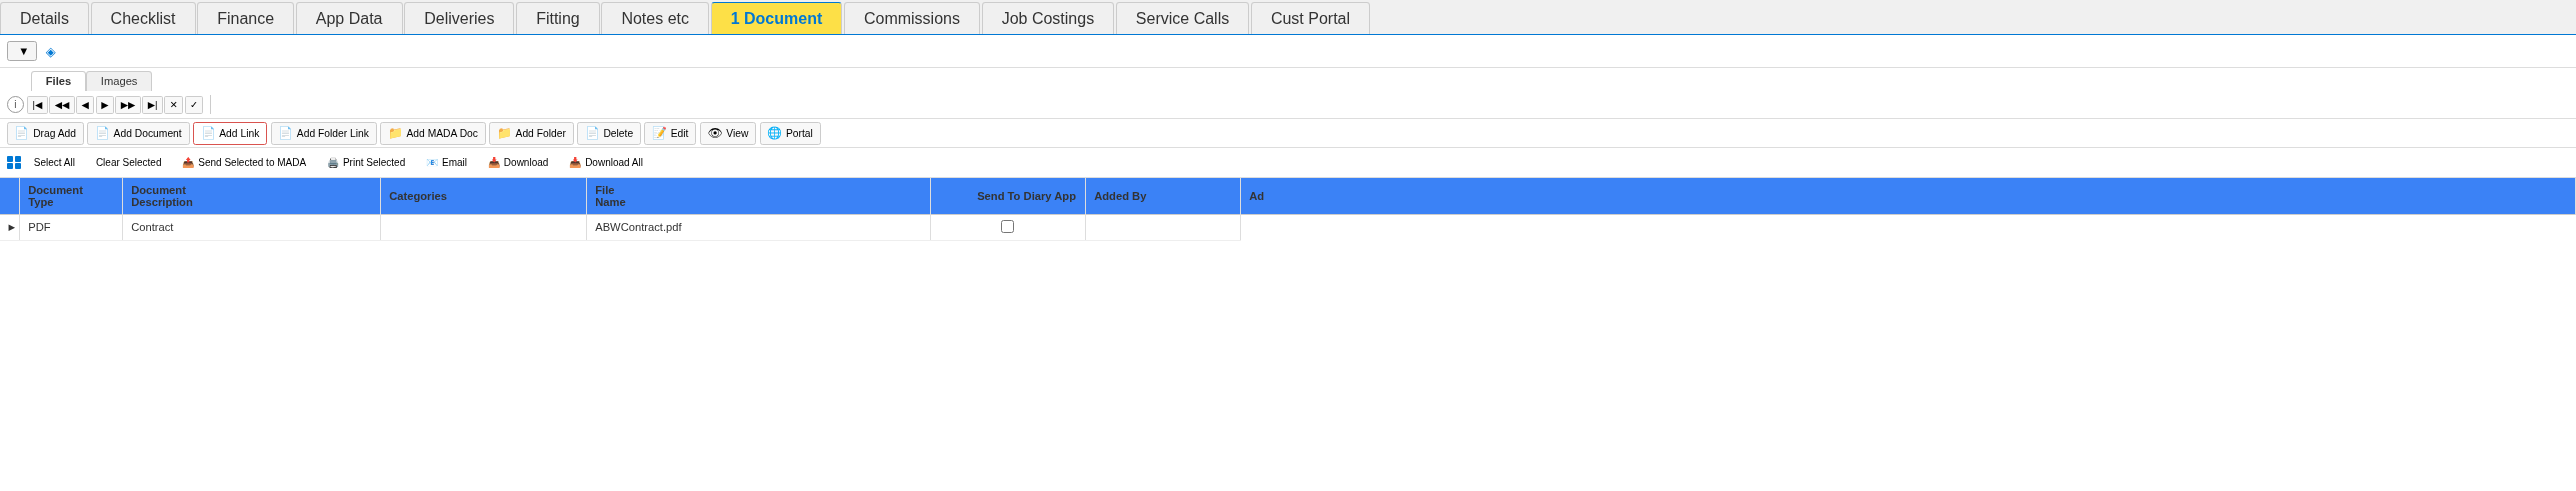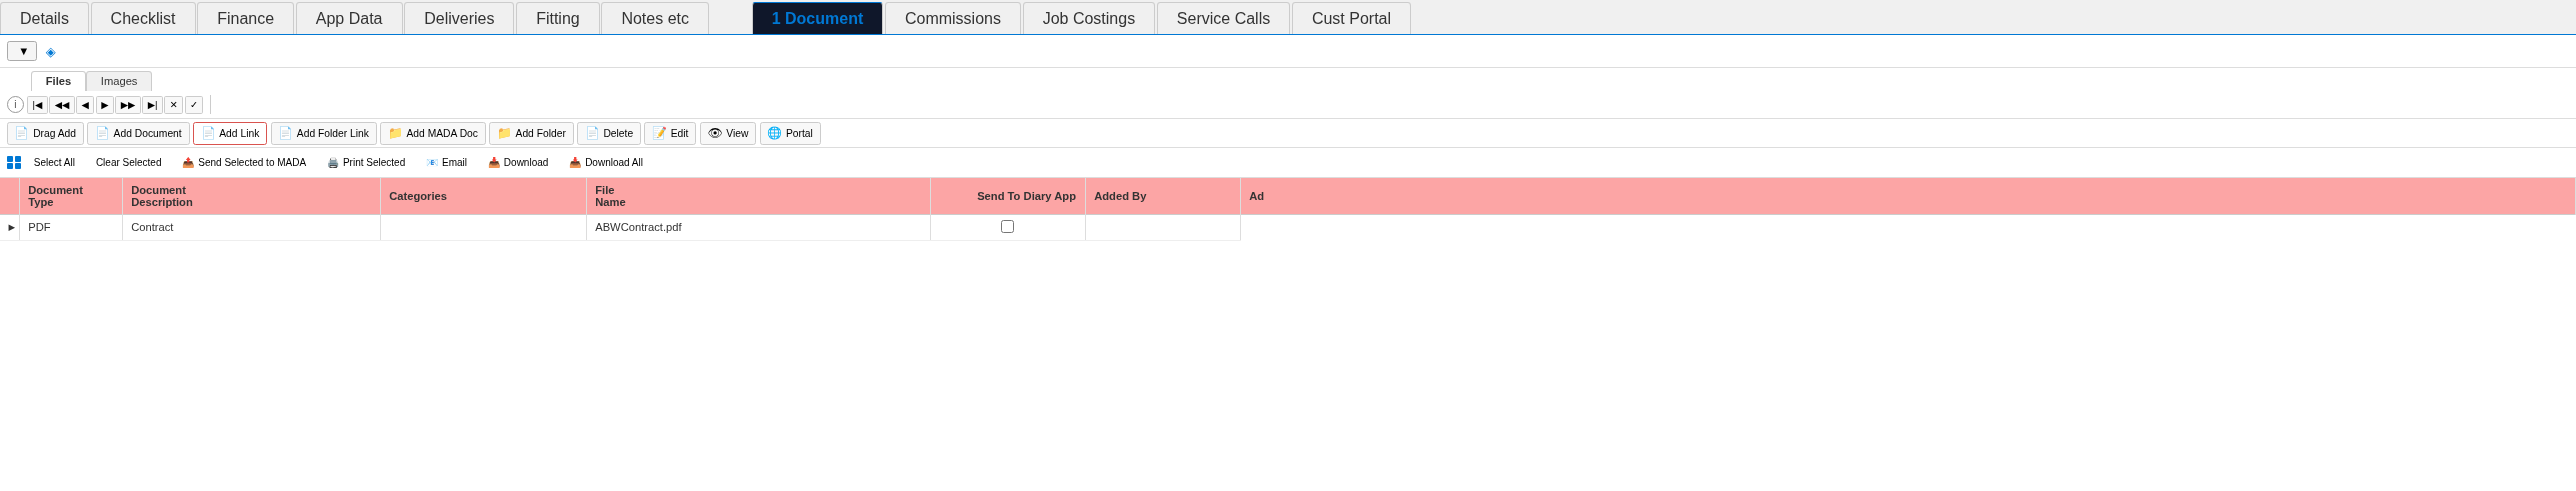--- a/index.html
+++ b/index.html
@@ -25,25 +25,24 @@
       border: 0.9px solid #ccc;
       border-bottom: none;
       background: #f0f0f0;
       cursor: pointer;
       font-size: 16px;
       white-space: nowrap;
       margin-right: 1.7px;
       border-radius: 3.4px 3.4px 0 0;
     }
     .tab.active {
-      background: #0f172a;
+      background: #fde047;
       border-top: 1.7px solid #0078d4;
       font-weight: bold;
       color: #0078d4;
-      margin-left: 41px;
     }
 
     
     .toolbar-area {
       padding: 5.2px 6.9px;
       border-bottom: 0.9px solid #ddd;
       display: flex;
       align-items: center;
       gap: 8.6px;
     }
@@ -187,21 +186,21 @@
     .table-container {
       width: 100%;
       overflow-x: auto;
     }
     table {
       width: 100%;
       border-collapse: collapse;
       font-size: 11.2px;
     }
     thead tr {
-      background: #fca5a5;
+      background: #3b82f6;
       border-bottom: 1.7px solid #ccc;
     }
     th {
       padding: 6px 8.6px;
       text-align: left;
       font-weight: bold;
       border-right: 0.9px solid #ddd;
       white-space: nowrap;
     }
     td {

